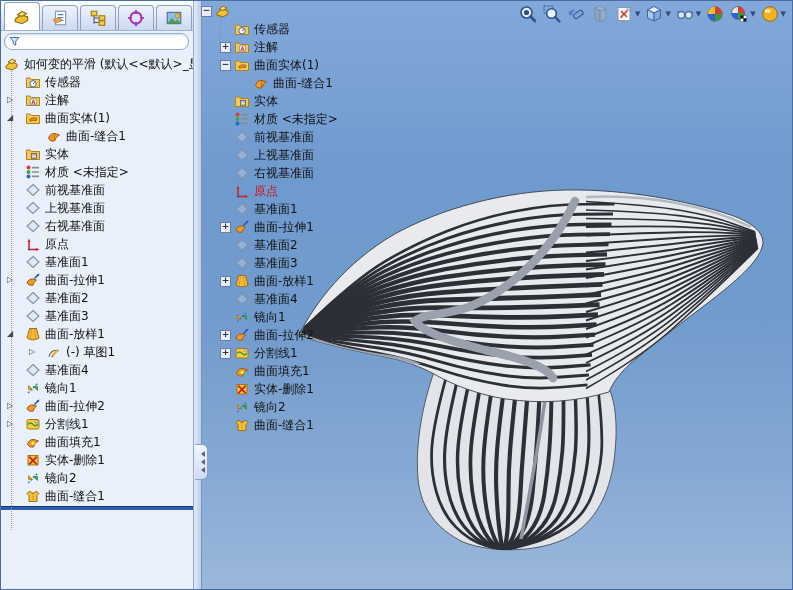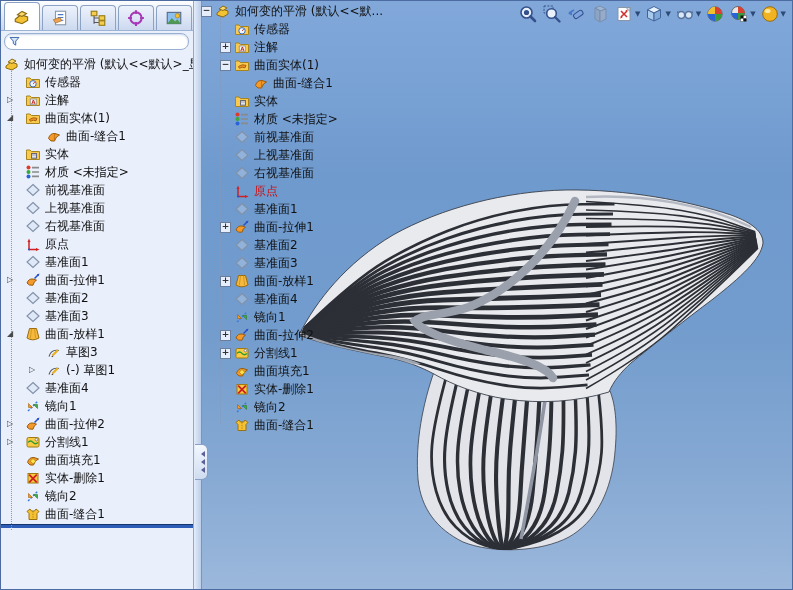--- a/index.html
+++ b/index.html
@@ -363,26 +363,20 @@
             <use href="#i-plane"></use>
           </svg>
           <span class="tlabel">基准面3</span>
         </div>
         <div class="trow">
           <span class="expander" style="left: 6px;">◢</span>
           <svg class="ticon" style="margin-left: 24px;">
             <use href="#i-surface-loft"></use>
           </svg>
           <span class="tlabel">曲面-放样1</span>
-        </div>
-        <div class="trow">
-          <svg class="ticon" style="margin-left: 45px;">
-            <use href="#i-sketch"></use>
-          </svg>
-          <span class="tlabel">草图3</span>
         </div>
         <div class="trow">
           <span class="expander" style="left: 28px;">▷</span>
           <svg class="ticon" style="margin-left: 45px;">
             <use href="#i-sketch"></use>
           </svg>
           <span class="tlabel">(-) 草图1</span>
         </div>
         <div class="trow">
           <svg class="ticon" style="margin-left: 24px;">
@@ -527,21 +521,20 @@
       </g>
     </svg>
 
     <div id="overlaytree" class="tree">
         <div class="vline" style="left: 12px; top: 14px; height: 408px;"></div>
         <div class="trow">
           <span class="obox" style="left: -7px;">−</span>
           <svg class="ticon" style="margin-left: 7px;">
             <use href="#i-part"></use>
           </svg>
-          <span class="tlabel">如何变的平滑 (默认&lt;&lt;默...</span>
         </div>
         <div class="trow">
           <svg class="ticon" style="margin-left: 26px;">
             <use href="#i-sensor"></use>
           </svg>
           <span class="tlabel">传感器</span>
         </div>
         <div class="trow">
           <span class="obox" style="left: 12px;">+</span>
           <svg class="ticon" style="margin-left: 26px;">

